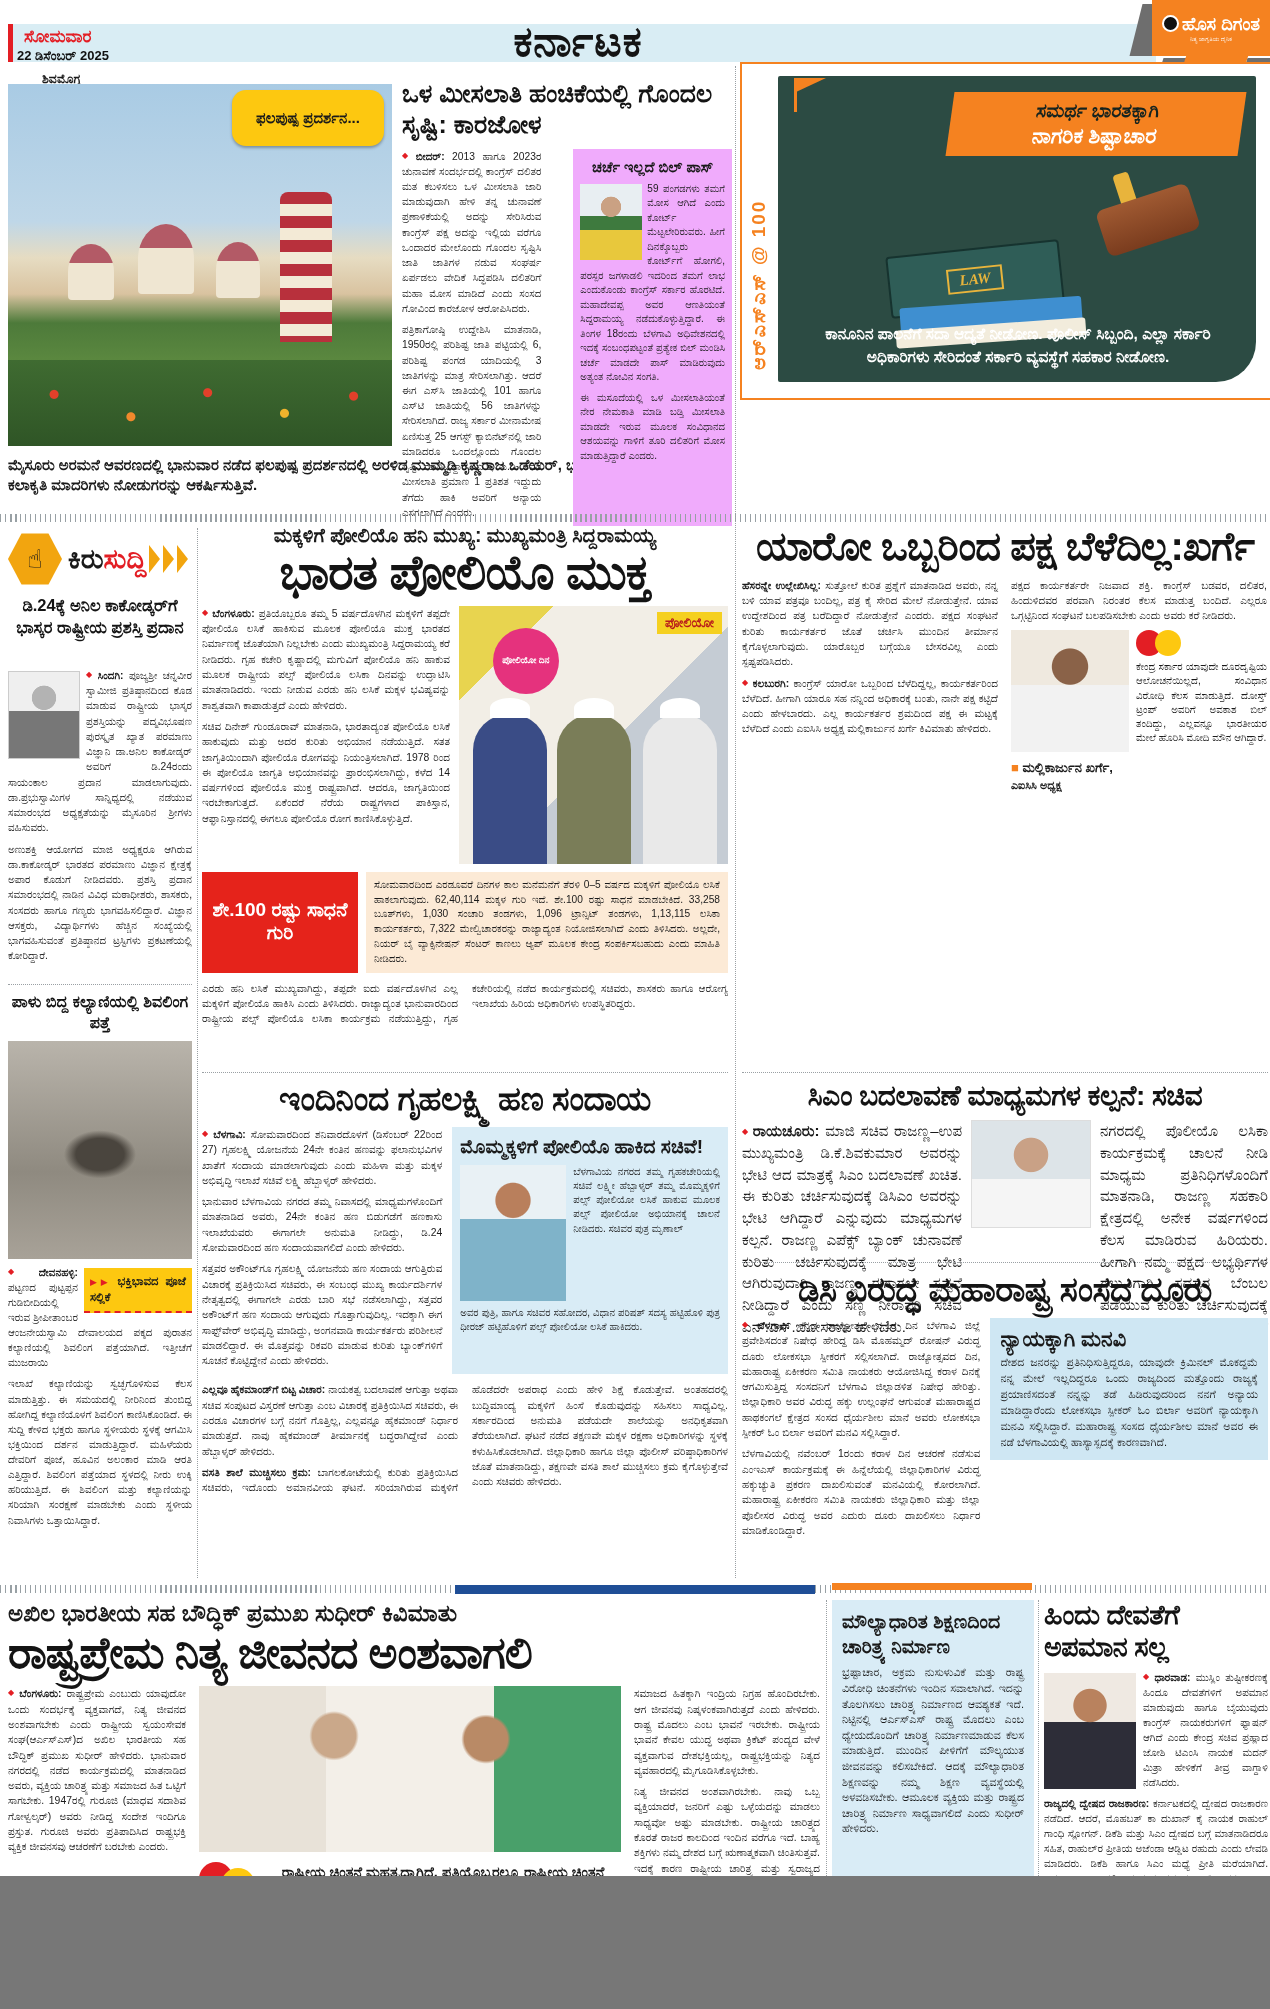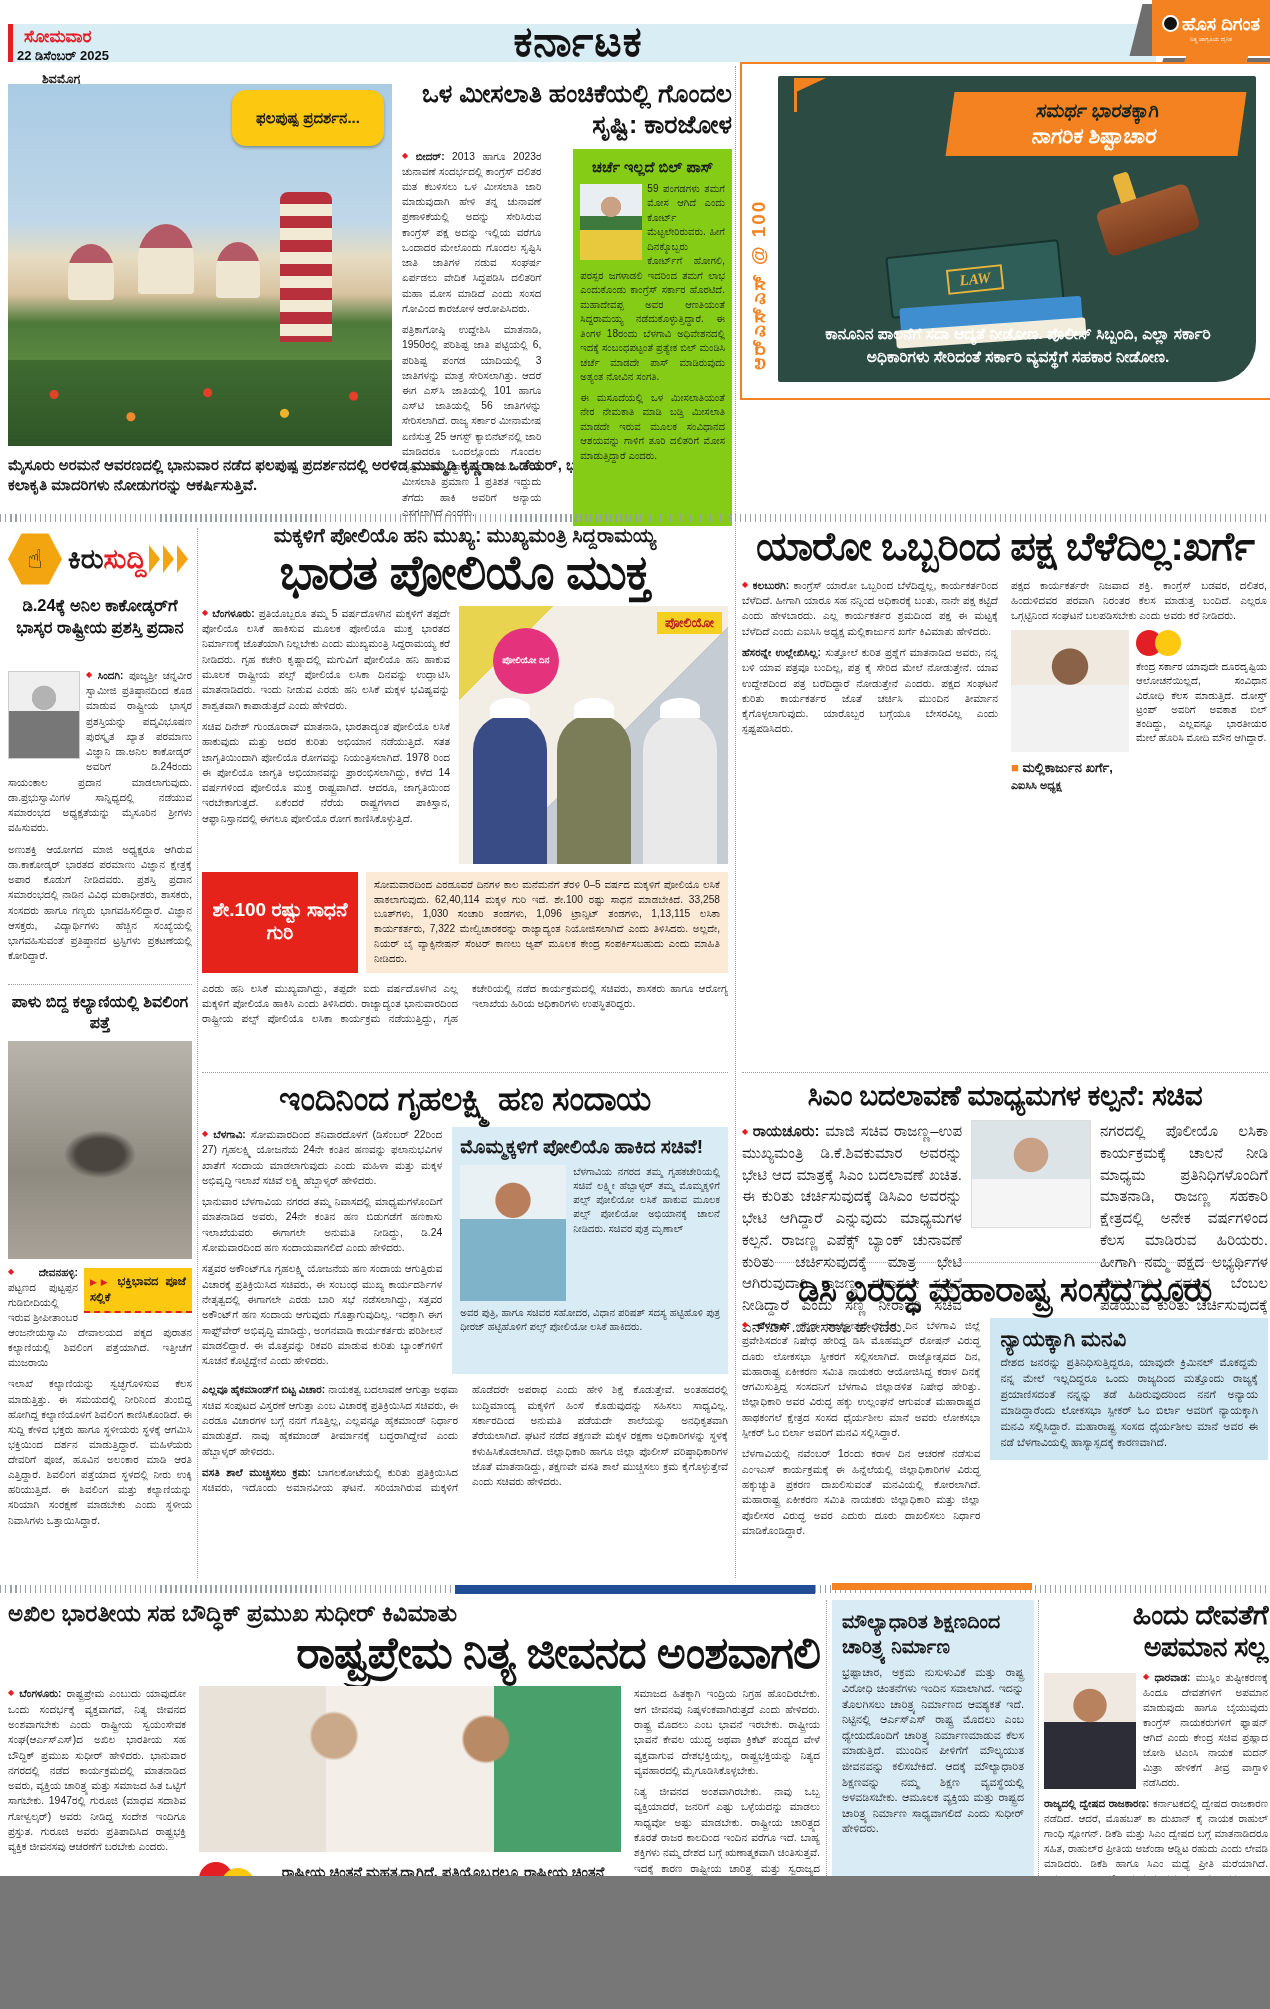--- a/index.html
+++ b/index.html
@@ -1,21 +1,21 @@
 <!DOCTYPE html>
 <html><head>
 <meta charset="utf-8">
 <style>
   html,body{margin:0;padding:0;background:#777;}
   .page{position:relative;width:1270px;height:1876px;background:#fff;margin:0 auto;
         font-family:"Liberation Sans","DejaVu Sans",sans-serif;color:#1a1a1a;overflow:hidden;}
   .abs{position:absolute;}
   .jt{text-align:justify;}
   p{margin:0 0 6px 0;}
-  h1,h2,h3{margin:0;color:#141414;text-align:right;}
+  h1,h2,h3{margin:0;color:#141414;}
   .dateline::before{content:"◆";color:#e31e24;font-size:8px;margin-right:3px;vertical-align:2px;}
   .dateline{font-weight:bold;}
   .tickline{height:8px;background:repeating-linear-gradient(90deg,#98a0a4 0 1.5px,transparent 1.5px 5px);}
   .dotv{border-left:1px dotted #9aa0a4;width:0;}
   .doth{border-top:1px dotted #9aa0a4;height:0;}
   
   .mast-band{left:8px;top:24px;width:1148px;height:38px;background:#d9edf4;}
   .mast-red{left:8px;top:24px;width:5px;height:38px;background:#e31e24;}
   .mast-day{left:24px;top:27px;font-size:17px;font-weight:bold;color:#e31e24;}
   .mast-date{left:17px;top:48px;font-size:13px;font-weight:bold;color:#111;}
@@ -42,21 +42,21 @@
     radial-gradient(circle 5px at 72% 62%,#f0b32c 0 4px,transparent 5px),
     radial-gradient(circle 5px at 90% 42%,#e3402a 0 4px,transparent 5px),
     linear-gradient(180deg,#3f6b31,#2f5526);}
   .lead-tag{left:232px;top:90px;width:152px;height:56px;background:#fdc810;border-radius:14px;display:flex;align-items:center;justify-content:center;text-align:center;font-size:15px;font-weight:900;line-height:1.25;box-shadow:0 2px 3px rgba(0,0,0,.3);}
   .lead-caption{left:8px;top:455px;width:720px;font-size:15px;font-weight:bold;line-height:1.35;}
   
   .kar{left:402px;top:78px;width:330px;}
   .kar h2{font-size:25px;font-weight:900;line-height:1.25;}
   .kar-cols{display:flex;gap:11px;margin-top:8px;}
   .kar-c1{width:158px;font-size:10.3px;line-height:1.48;}
-  .pinkbox{width:164px;background:#84cc16;padding:8px 7px;font-size:10px;line-height:1.45;margin-left:21px;}
+  .pinkbox{width:164px;background:#f0abfc;padding:8px 7px;font-size:10px;line-height:1.45;margin-left:21px;}
   .pb-title{font-size:14.5px;font-weight:900;text-align:center;margin-bottom:4px;}
   .pb-photo{float:left;width:62px;height:76px;margin:2px 5px 2px 0;background:
     radial-gradient(circle at 50% 30%,#caa183 0 16%,transparent 17%),
     linear-gradient(180deg,#e8eef2 0 42%,#3e7a3e 42% 60%,#e8c83c 60% 100%);}
   
   .rss{left:740px;top:62px;width:528px;height:334px;border:2px solid #f58220;background:#fff;}
   .rss-panel{position:absolute;left:36px;top:12px;width:478px;height:306px;background:#2c4b43;border-radius:2px 2px 40px 2px;}
   .rss-vert{position:absolute;left:6px;top:36px;height:270px;writing-mode:vertical-rl;transform:rotate(180deg);color:#f58220;font-size:19px;font-weight:900;letter-spacing:2px;}
   .rss-flag{position:absolute;left:18px;top:2px;width:0;height:0;border-top:14px solid #f58220;border-right:30px solid transparent;}
   .rss-pole{position:absolute;left:16px;top:2px;width:3px;height:34px;background:#f58220;}
@@ -311,22 +311,22 @@
       <div class="redbox">ಶೇ.100 ರಷ್ಟು ಸಾಧನೆ ಗುರಿ</div>
       <div class="hlbox">ಸೋಮವಾರದಿಂದ ಎರಡೂವರೆ ದಿನಗಳ ಕಾಲ ಮನೆಮನೆಗೆ ತೆರಳಿ 0–5 ವರ್ಷದ ಮಕ್ಕಳಿಗೆ ಪೋಲಿಯೊ ಲಸಿಕೆ ಹಾಕಲಾಗುವುದು. 62,40,114 ಮಕ್ಕಳ ಗುರಿ ಇದೆ. ಶೇ.100 ರಷ್ಟು ಸಾಧನೆ ಮಾಡಬೇಕಿದೆ. 33,258 ಬೂತ್‌ಗಳು, 1,030 ಸಂಚಾರಿ ತಂಡಗಳು, 1,096 ಟ್ರಾನ್ಸಿಟ್ ತಂಡಗಳು, 1,13,115 ಲಸಿಕಾ ಕಾರ್ಯಕರ್ತರು, 7,322 ಮೇಲ್ವಿಚಾರಕರನ್ನು ರಾಜ್ಯಾದ್ಯಂತ ನಿಯೋಜಿಸಲಾಗಿದೆ ಎಂದು ತಿಳಿಸಿದರು. ಅಲ್ಲದೇ, ನಿಯರ್ ಬೈ ವ್ಯಾಕ್ಸಿನೇಷನ್ ಸೆಂಟರ್ ಕಾಣಲು ಆ್ಯಪ್ ಮೂಲಕ ಕೇಂದ್ರ ಸಂಪರ್ಕಿಸಬಹುದು ಎಂದು ಮಾಹಿತಿ ನೀಡಿದರು.</div>
     </div>
     <div class="polio-bottom jt">ಎರಡು ಹನಿ ಲಸಿಕೆ ಮುಖ್ಯವಾಗಿದ್ದು, ತಪ್ಪದೇ ಐದು ವರ್ಷದೊಳಗಿನ ಎಲ್ಲ ಮಕ್ಕಳಿಗೆ ಪೋಲಿಯೊ ಹಾಕಿಸಿ ಎಂದು ತಿಳಿಸಿದರು. ರಾಜ್ಯಾದ್ಯಂತ ಭಾನುವಾರದಿಂದ ರಾಷ್ಟ್ರೀಯ ಪಲ್ಸ್ ಪೋಲಿಯೊ ಲಸಿಕಾ ಕಾರ್ಯಕ್ರಮ ನಡೆಯುತ್ತಿದ್ದು, ಗೃಹ ಕಚೇರಿಯಲ್ಲಿ ನಡೆದ ಕಾರ್ಯಕ್ರಮದಲ್ಲಿ ಸಚಿವರು, ಶಾಸಕರು ಹಾಗೂ ಆರೋಗ್ಯ ಇಲಾಖೆಯ ಹಿರಿಯ ಅಧಿಕಾರಿಗಳು ಉಪಸ್ಥಿತರಿದ್ದರು.</div>
   </div>
 
   <div class="abs kharge">
     <h2>ಯಾರೋ ಒಬ್ಬರಿಂದ ಪಕ್ಷ ಬೆಳೆದಿಲ್ಲ:ಖರ್ಗೆ</h2>
     <div class="kh-cols">
       <div class="kh-c jt">
+        <p><span class="runin">ಹೆಸರನ್ನೇ ಉಲ್ಲೇಖಿಸಿಲ್ಲ:</span> <span>ಸುತ್ತೋಲೆ ಕುರಿತ ಪ್ರಶ್ನೆಗೆ ಮಾತನಾಡಿದ ಅವರು, ನನ್ನ ಬಳಿ ಯಾವ ಪತ್ರವೂ ಬಂದಿಲ್ಲ, ಪತ್ರ ಕೈ ಸೇರಿದ ಮೇಲೆ ನೋಡುತ್ತೇನೆ. ಯಾವ ಉದ್ದೇಶದಿಂದ ಪತ್ರ ಬರೆದಿದ್ದಾರೆ ನೋಡುತ್ತೇನೆ ಎಂದರು. ಪಕ್ಷದ ಸಂಘಟನೆ ಕುರಿತು ಕಾರ್ಯಕರ್ತರ ಜೊತೆ ಚರ್ಚಿಸಿ ಮುಂದಿನ ತೀರ್ಮಾನ ಕೈಗೊಳ್ಳಲಾಗುವುದು. ಯಾರೊಬ್ಬರ ಬಗ್ಗೆಯೂ ಬೇಸರವಿಲ್ಲ ಎಂದು ಸ್ಪಷ್ಟಪಡಿಸಿದರು.</span></p>
         <p><span class="dateline">ಕಲಬುರಗಿ:</span> <span>ಕಾಂಗ್ರೆಸ್ ಯಾರೋ ಒಬ್ಬರಿಂದ ಬೆಳೆದಿದ್ದಲ್ಲ, ಕಾರ್ಯಕರ್ತರಿಂದ ಬೆಳೆದಿದೆ. ಹೀಗಾಗಿ ಯಾರೂ ಸಹ ನನ್ನಿಂದ ಅಧಿಕಾರಕ್ಕೆ ಬಂತು, ನಾನೇ ಪಕ್ಷ ಕಟ್ಟಿದೆ ಎಂದು ಹೇಳಬಾರದು. ಎಲ್ಲ ಕಾರ್ಯಕರ್ತರ ಶ್ರಮದಿಂದ ಪಕ್ಷ ಈ ಮಟ್ಟಕ್ಕೆ ಬೆಳೆದಿದೆ ಎಂದು ಎಐಸಿಸಿ ಅಧ್ಯಕ್ಷ ಮಲ್ಲಿಕಾರ್ಜುನ ಖರ್ಗೆ ಕಿವಿಮಾತು ಹೇಳಿದರು.</span></p>
-        <p><span class="runin">ಹೆಸರನ್ನೇ ಉಲ್ಲೇಖಿಸಿಲ್ಲ:</span> <span>ಸುತ್ತೋಲೆ ಕುರಿತ ಪ್ರಶ್ನೆಗೆ ಮಾತನಾಡಿದ ಅವರು, ನನ್ನ ಬಳಿ ಯಾವ ಪತ್ರವೂ ಬಂದಿಲ್ಲ, ಪತ್ರ ಕೈ ಸೇರಿದ ಮೇಲೆ ನೋಡುತ್ತೇನೆ. ಯಾವ ಉದ್ದೇಶದಿಂದ ಪತ್ರ ಬರೆದಿದ್ದಾರೆ ನೋಡುತ್ತೇನೆ ಎಂದರು. ಪಕ್ಷದ ಸಂಘಟನೆ ಕುರಿತು ಕಾರ್ಯಕರ್ತರ ಜೊತೆ ಚರ್ಚಿಸಿ ಮುಂದಿನ ತೀರ್ಮಾನ ಕೈಗೊಳ್ಳಲಾಗುವುದು. ಯಾರೊಬ್ಬರ ಬಗ್ಗೆಯೂ ಬೇಸರವಿಲ್ಲ ಎಂದು ಸ್ಪಷ್ಟಪಡಿಸಿದರು.</span></p>
       </div>
       <div class="kh-c jt">
         <p>ಪಕ್ಷದ ಕಾರ್ಯಕರ್ತರೇ ನಿಜವಾದ ಶಕ್ತಿ. ಕಾಂಗ್ರೆಸ್ ಬಡವರ, ದಲಿತರ, ಹಿಂದುಳಿದವರ ಪರವಾಗಿ ನಿರಂತರ ಕೆಲಸ ಮಾಡುತ್ತ ಬಂದಿದೆ. ಎಲ್ಲರೂ ಒಗ್ಗಟ್ಟಿನಿಂದ ಸಂಘಟನೆ ಬಲಪಡಿಸಬೇಕು ಎಂದು ಅವರು ಕರೆ ನೀಡಿದರು.</p>
         <div class="kh-photorow">
           <div class="kh-photo"></div>
           <div>
             <span class="qmark" style="background:#e31e24;"></span>
             <span class="qmark" style="background:#fdc810;margin-left:-10px;"></span>
             <div class="kh-quote">ಕೇಂದ್ರ ಸರ್ಕಾರ ಯಾವುದೇ ದೂರದೃಷ್ಟಿಯ ಆಲೋಚನೆಯಿಲ್ಲದೆ, ಸಂವಿಧಾನ ವಿರೋಧಿ ಕೆಲಸ ಮಾಡುತ್ತಿದೆ. ದೋಸ್ತ್ ಟ್ರಂಪ್ ಅವರಿಗೆ ಅವಕಾಶ ಬಿಲ್ ತಂದಿದ್ದು, ಎಲ್ಲವನ್ನೂ ಭಾರತೀಯರ ಮೇಲೆ ಹೊರಿಸಿ ಮೋದಿ ಮೌನ ಆಗಿದ್ದಾರೆ.</div>
           </div>

